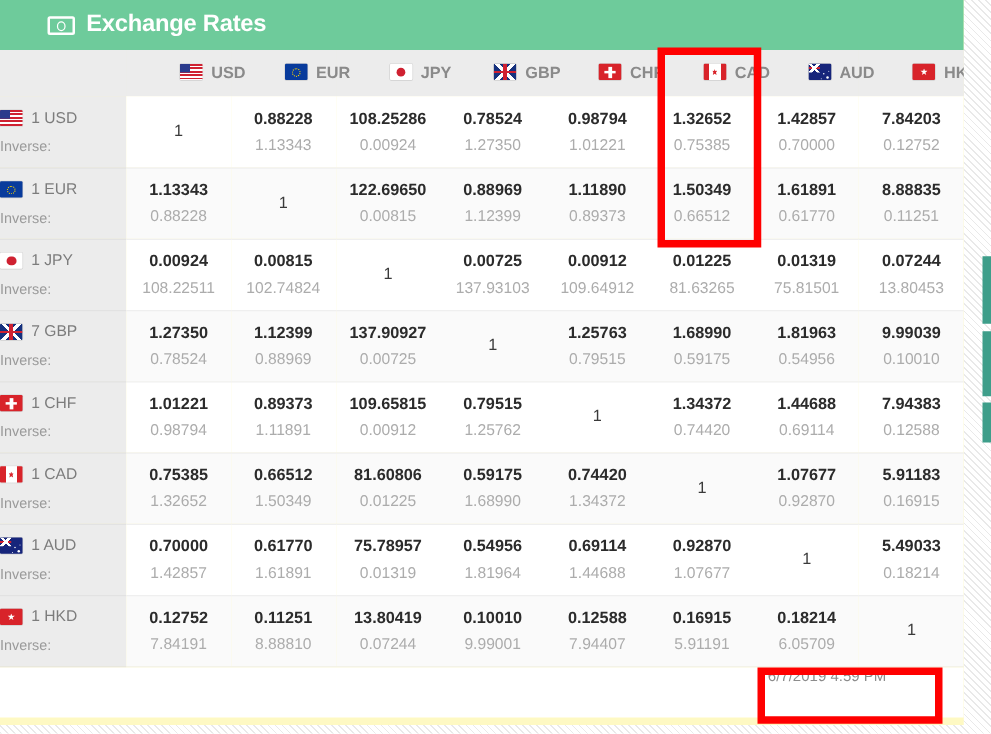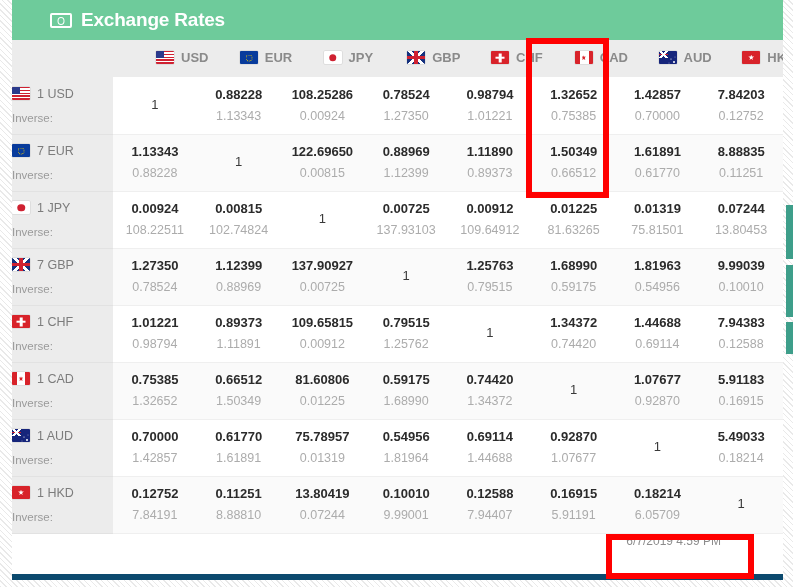--- a/index.html
+++ b/index.html
@@ -22,25 +22,25 @@
     background-color: #ffffff;
     background-image:
       repeating-linear-gradient(45deg,
         #e9e9e9 0px, #e9e9e9 1px,
         #ffffff 1px, #ffffff 4px);
   }
 
   
   #widget {
     position: absolute;
-    left: 12px;
+    left: 0;
     top: 0;
     width: 771px;
     height: 580px;
-    background: #0c4a6e;
+    background: #fef9c3;
     box-sizing: border-box;
     overflow: hidden;
   }
 
   
   #widget-header {
     height: 40px;
     background: #6ECB9B;
     display: flex;
     align-items: center;
@@ -242,21 +242,21 @@
   td.row-label {
     background: #ECECEC !important;
     width: 101px;
     padding: 0 0 0 14px;
     box-sizing: border-box;
     vertical-align: middle;
     border-bottom: 1px solid #E2E2E2 !important;
   }
   .label-top {
     display: flex;
-    align-items: flex-start;
+    align-items: flex-end;
     gap: 7px;
     font-size: 12.5px;
     color: #7C7C7C;
     font-weight: normal;
     white-space: nowrap;
   }
   .label-inverse {
     font-size: 11.5px;
     color: #9A9A9A;
     margin-top: 11px;
@@ -424,21 +424,21 @@
           </td>
           <td class="rate-cell">
             <div class="rate-main">7.84203</div>
             <div class="rate-inv">0.12752</div>
           </td>
         </tr>
         <tr class="rate-row alt">
           <td class="row-label">
             <div class="label-top">
               <span class="flag eur"></span>
-              <span>7 EUR</span>
+              <span>1 EUR</span>
             </div>
             <div class="label-inverse">Inverse:</div>
           </td>
           <td class="rate-cell">
             <div class="rate-main">1.13343</div>
             <div class="rate-inv">0.88228</div>
           </td>
           <td class="rate-cell">
             <div class="rate-main rate-one">1</div>
           </td>

